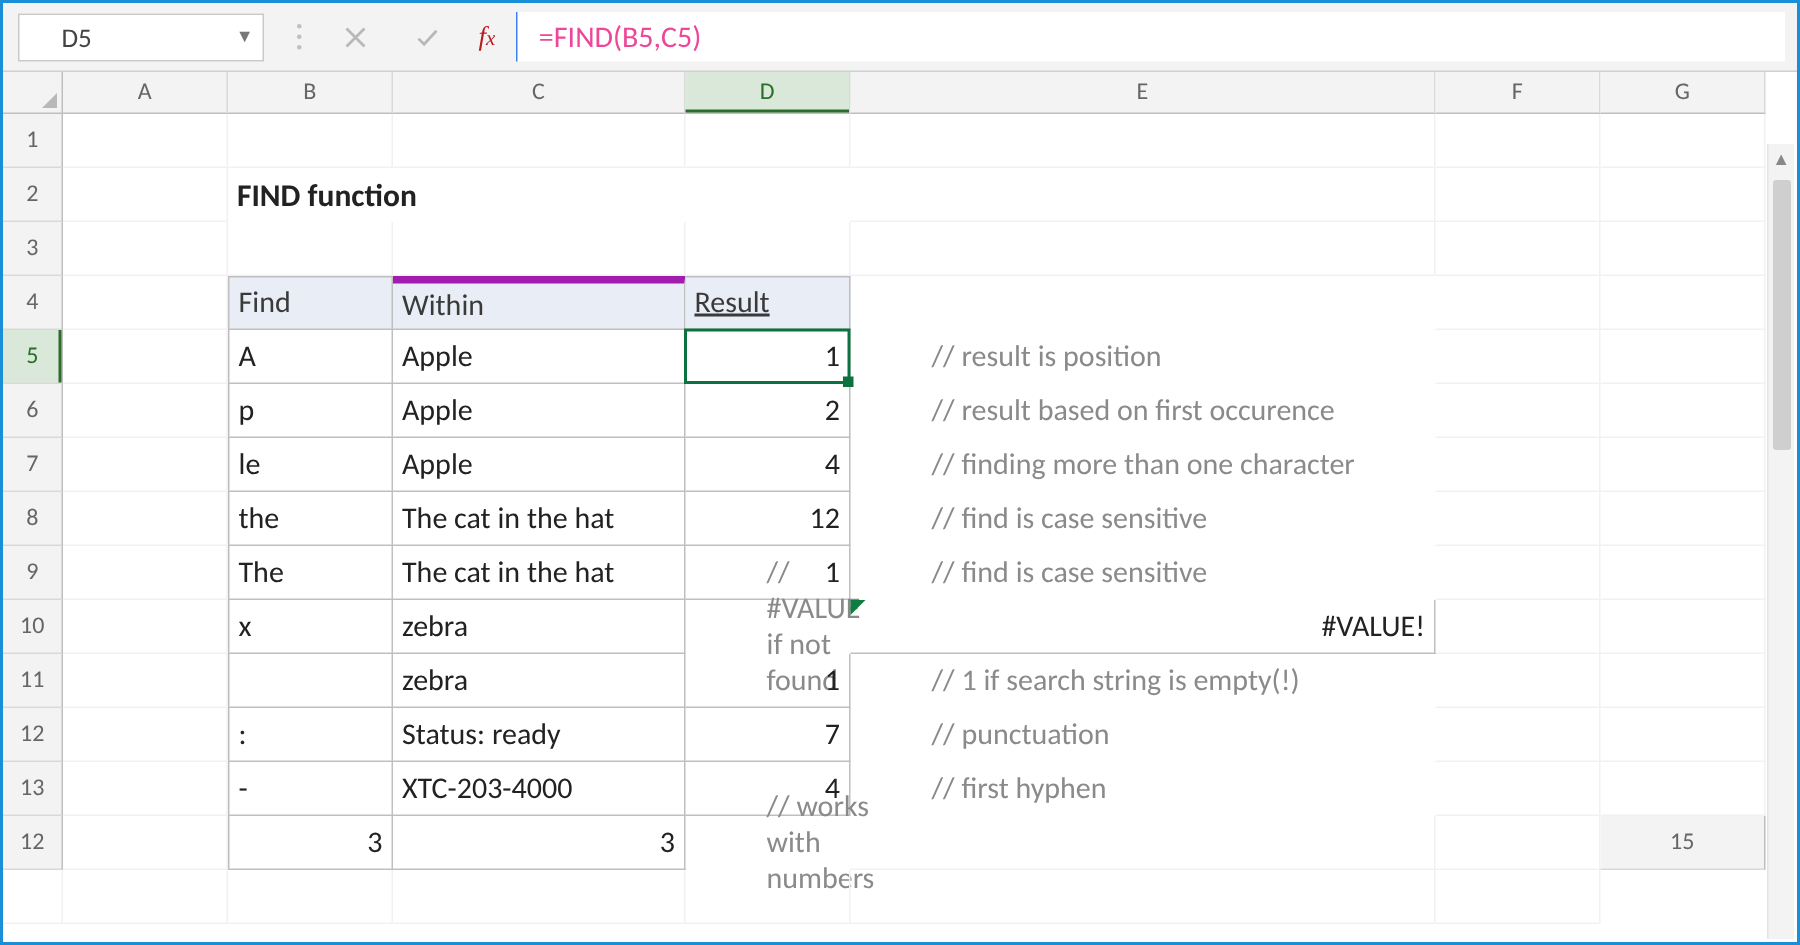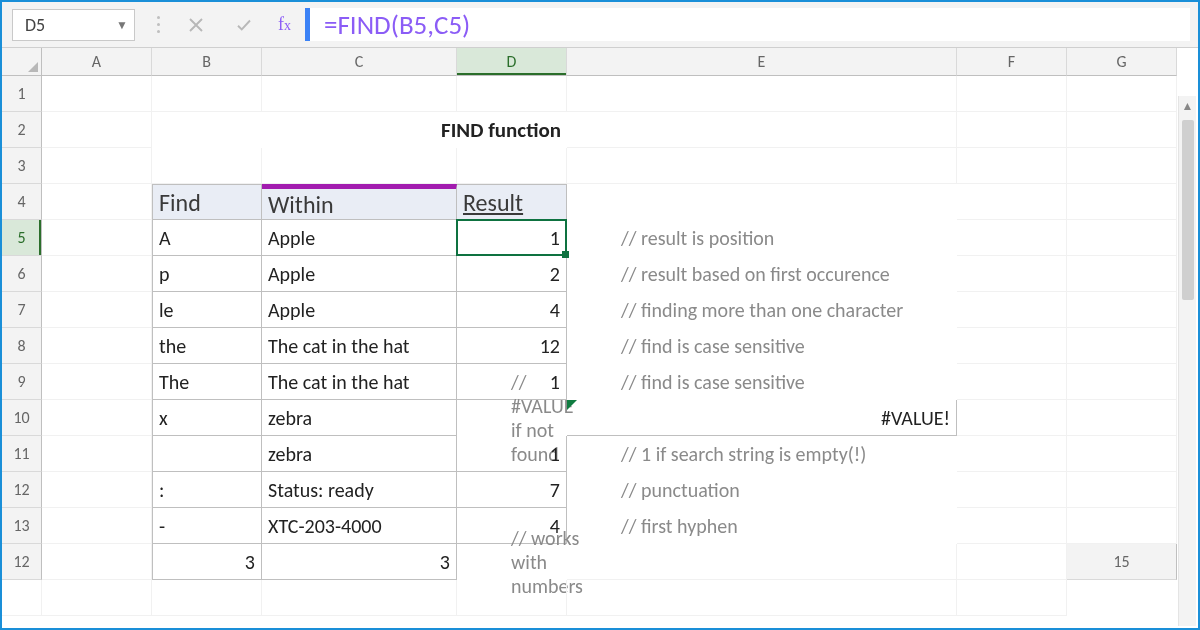--- a/index.html
+++ b/index.html
@@ -2,53 +2,53 @@
 <html><head>
 <meta charset="utf-8">
 <style>
   * { box-sizing: border-box; margin: 0; padding: 0; }
   html, body { width: 1200px; height: 630px; font-family: Calibri, "Segoe UI", Arial, sans-serif; background:#fff; overflow:hidden; }
   body { border: 2px solid #1a8fd8; }
 
   
   .fbar { display:flex; align-items:stretch; height:46px; background:#f3f3f3; border-bottom:1px solid #cfcfcf; }
   .namebox-wrap { display:flex; align-items:center; padding:6px 6px 6px 10px; }
-  .namebox { width:123px; height:32px; background:#fff; border:1px solid #c9c9c9; display:flex; align-items:center; justify-content:space-between; padding:0 6px 0 12px; font-size:18px; color:#444; }
+  .namebox { width:164px; height:32px; background:#fff; border:1px solid #c9c9c9; display:flex; align-items:center; justify-content:space-between; padding:0 6px 0 28px; font-size:18px; color:#444; }
   .namebox .chev { color:#777; font-size:12px; }
   .fbar-mid { display:flex; align-items:center; gap:20px; padding:0 14px; }
   .dots { display:flex; flex-direction:column; gap:4px; align-items:center; justify-content:center; color:#bdbdbd; font-size:8px; line-height:4px; padding:0 2px;}
   .dots span{display:block;width:3px;height:3px;background:#bfbfbf;border-radius:50%;}
   .fbtn { width:28px; height:28px; display:flex; align-items:center; justify-content:center; color:#b8b8b8; font-size:20px; }
   .fbtn.cancel svg, .fbtn.enter svg { width:18px; height:18px; }
-  .fxlabel { font-family: "Times New Roman", serif; font-size:18px; color:#8b5cf6; }
-  .formula-input { flex:1; display:flex; align-items:center; padding:0 14px; font-size:27px; color:#8b5cf6; background:#fff; border-left:5px solid #3b82f6; margin:6px 8px 6px 0; }
+  .fxlabel { font-style:italic; font-family: "Times New Roman", serif; font-size:18px; color:#b91c1c; }
+  .formula-input { flex:1; display:flex; align-items:center; padding:0 14px; font-size:20px; color:#ec4899; background:#fff; border-left:1px solid #3b82f6; margin:6px 8px 6px 0; }
 
   
   .sheet { display:grid; grid-template-columns: 40px 110px 110px 195px 110px 390px 110px 110px; }
   .hdr { background:#f3f3f3; border-right:1px solid #d9d9d9; border-bottom:1px solid #bfbfbf; height:28px; display:flex; align-items:center; justify-content:center; font-size:16px; color:#666; position:relative;}
   .hdr.sel { background:#d9e8d9; color:#2b6e2b; }
   .hdr.sel::after{content:"";position:absolute;left:0;right:0;bottom:0;height:2px;background:#2b6e2b;}
   .corner { background:#f3f3f3; border-right:1px solid #bfbfbf; border-bottom:1px solid #bfbfbf; position:relative;}
   .corner::after{ content:""; position:absolute; right:3px; bottom:3px; width:0;height:0;border-left:10px solid transparent;border-bottom:10px solid #b8b8b8;}
   .rowhdr { background:#f3f3f3; border-right:1px solid #bfbfbf; border-bottom:1px solid #d9d9d9; display:flex; align-items:center; justify-content:center; font-size:16px; color:#666; position:relative;}
   .rowhdr.sel { background:#d9e8d9; color:#2b6e2b;}
   .rowhdr.sel::after{content:"";position:absolute;top:0;bottom:0;right:0;width:2px;background:#2b6e2b;}
   .cell { border-right:1px solid #f1f1f1; border-bottom:1px solid #f1f1f1; height:36px; display:flex; align-items:center; padding:0 6px; font-size:20px; color:#222;}
   .cell.num { justify-content:flex-end; }
   .cell.comment { color:#8a8a8a; font-size:20px; border:none;margin-left:48px; }
 
   
   .tbl  { border-right:1px solid #bfbfbf; border-bottom:1px solid #bfbfbf; }
   .tbl.left{ border-left:1px solid #bfbfbf;}
-  .thead { background:#e9edf5; font-size:24px; color:#3a3a3a; }
+  .thead { background:#e9edf5; font-size:20px; color:#3a3a3a; }
   .thead.left{border-top:1px solid #bfbfbf;border-left:1px solid #bfbfbf;}
   .thead.mid{border-top:5px solid #a21caf;align-items:center;}
   .thead.right{border-top:1px solid #bfbfbf;text-decoration:underline;}
 
-  .title { font-weight:700; font-size:21px; color:#222;justify-content:flex-end; }
+  .title { font-weight:700; font-size:21px; color:#222; }
 
   
   .active { position:relative; }
   .active::before{ content:""; position:absolute; inset:-1px; border:2px solid #0e7240; pointer-events:none;}
   .active::after{ content:""; position:absolute; right:-3px; bottom:-3px; width:7px; height:7px; background:#0e7240; }
 
   
   .errflag{position:relative;}
   .errflag::before{content:"";position:absolute;top:0;left:0;width:0;height:0;border-top:10px solid #107c41;border-right:10px solid transparent;}
 

